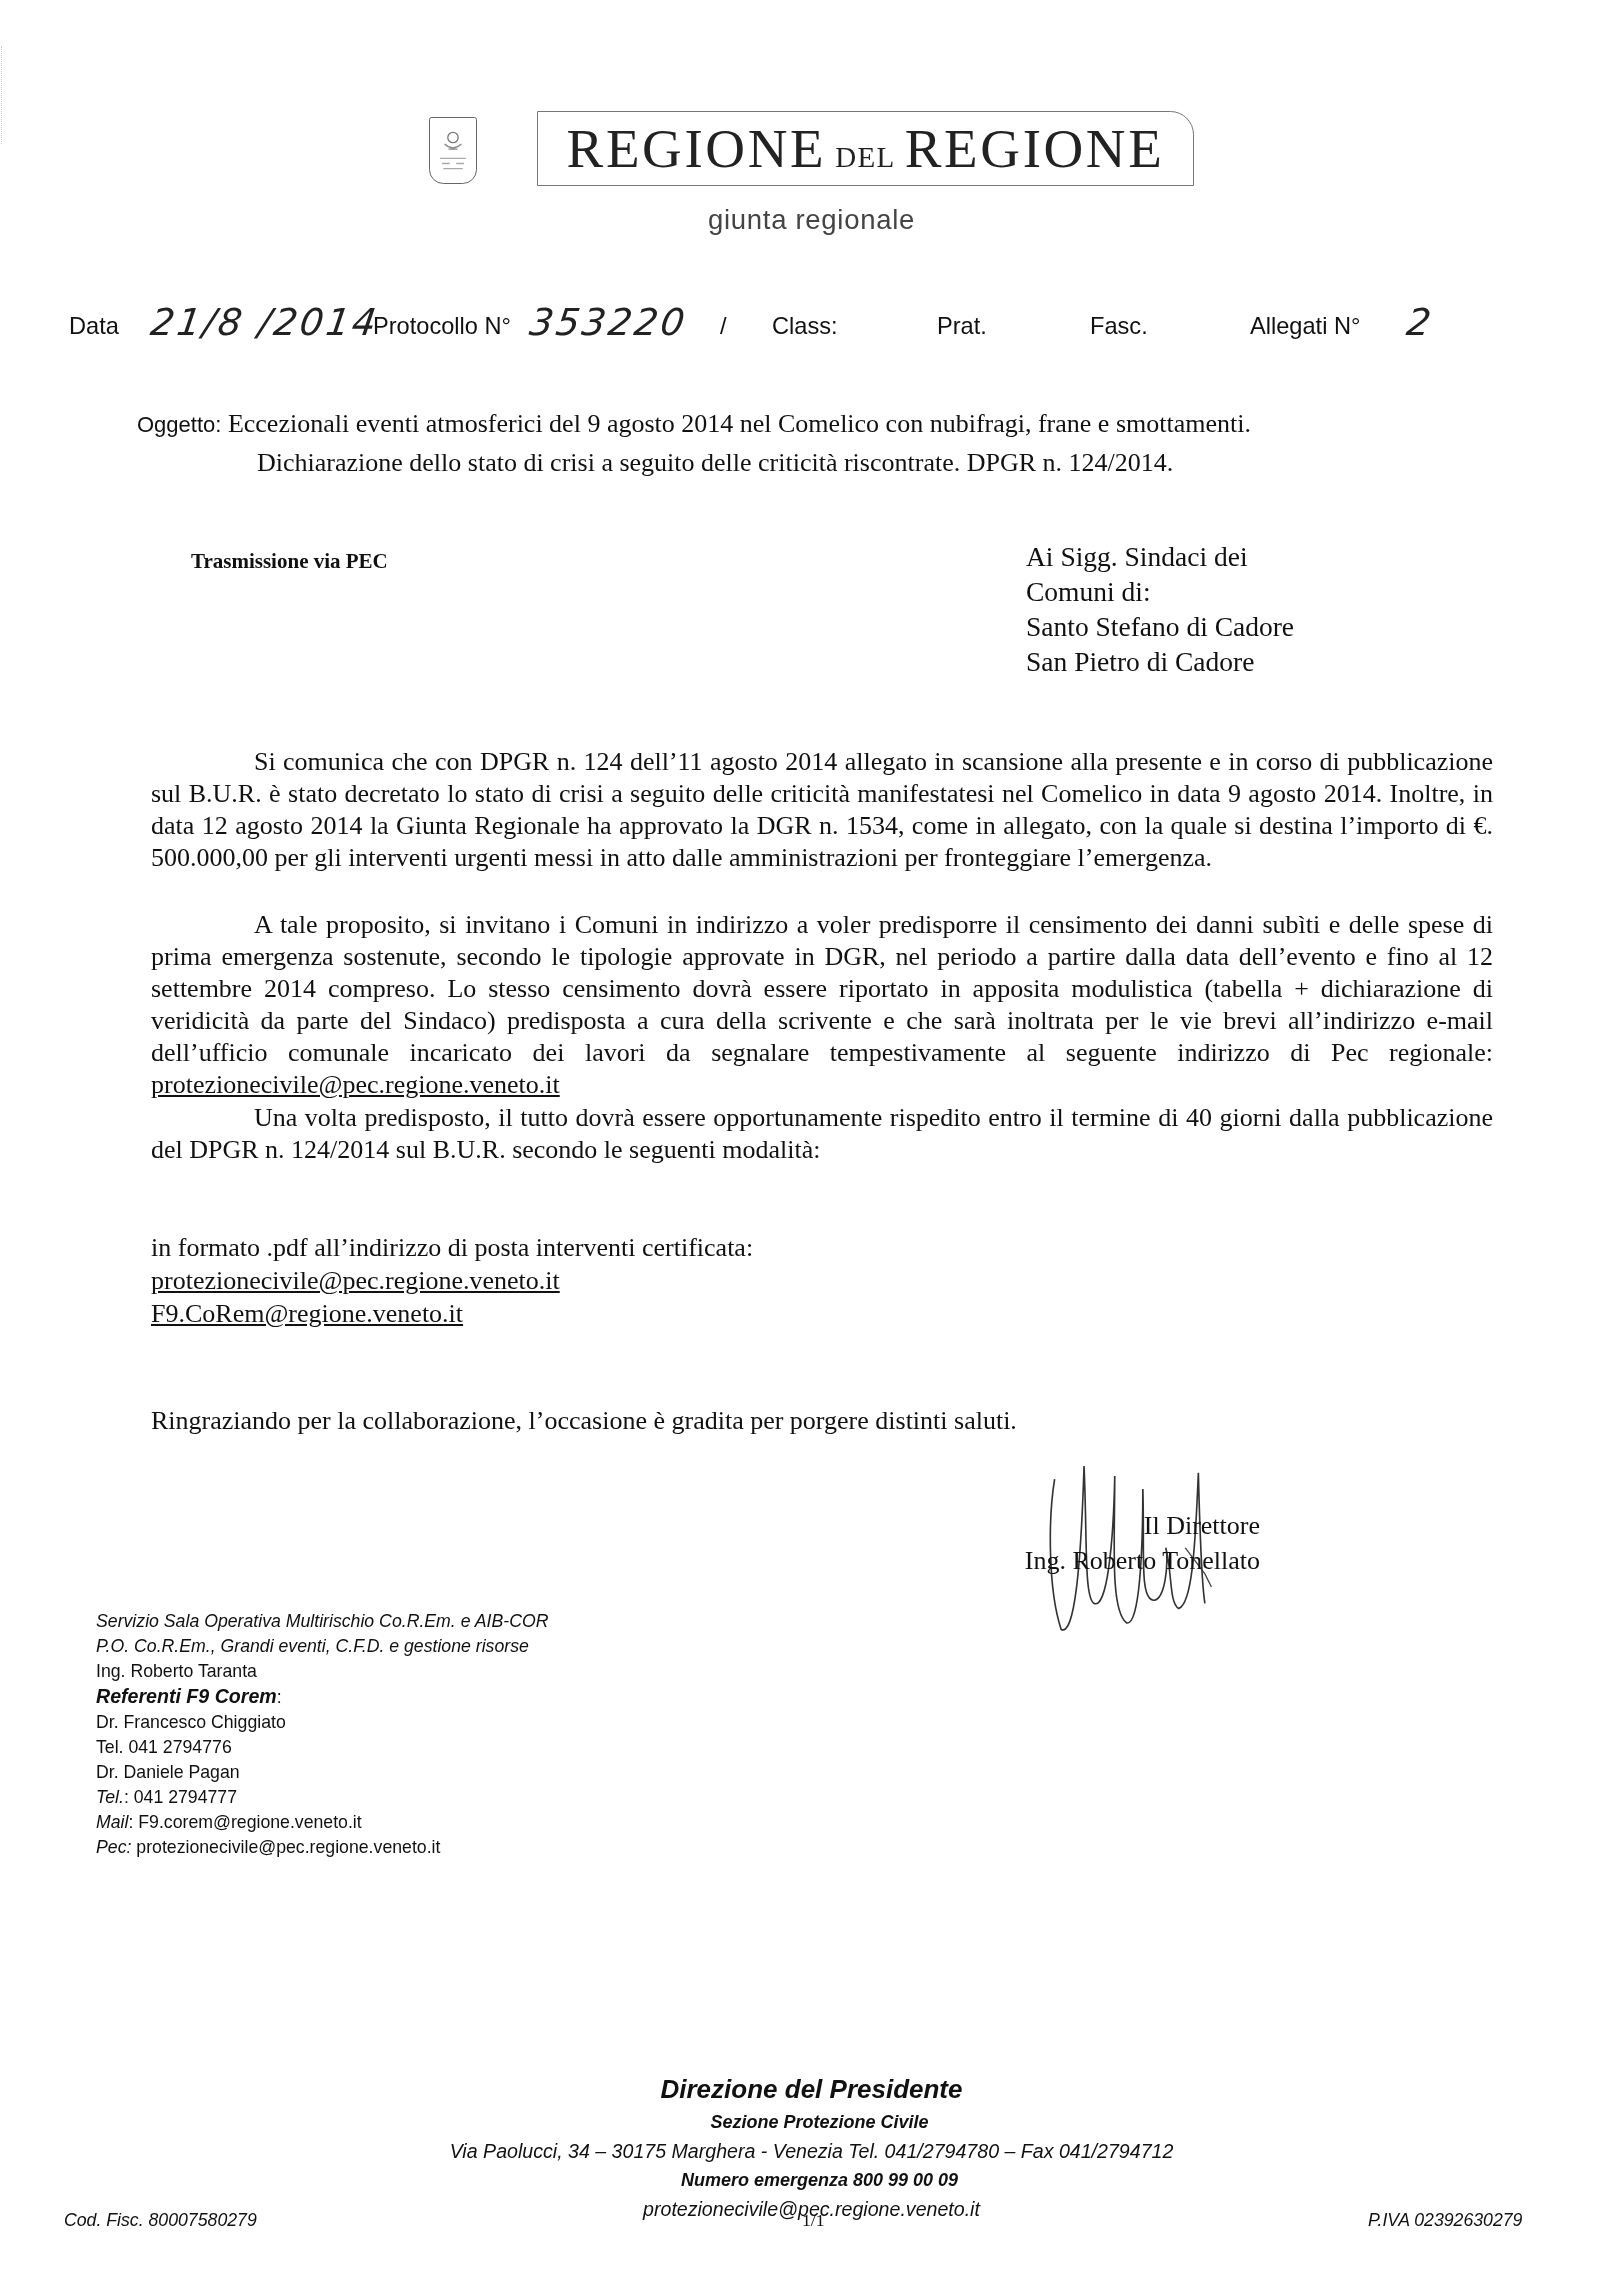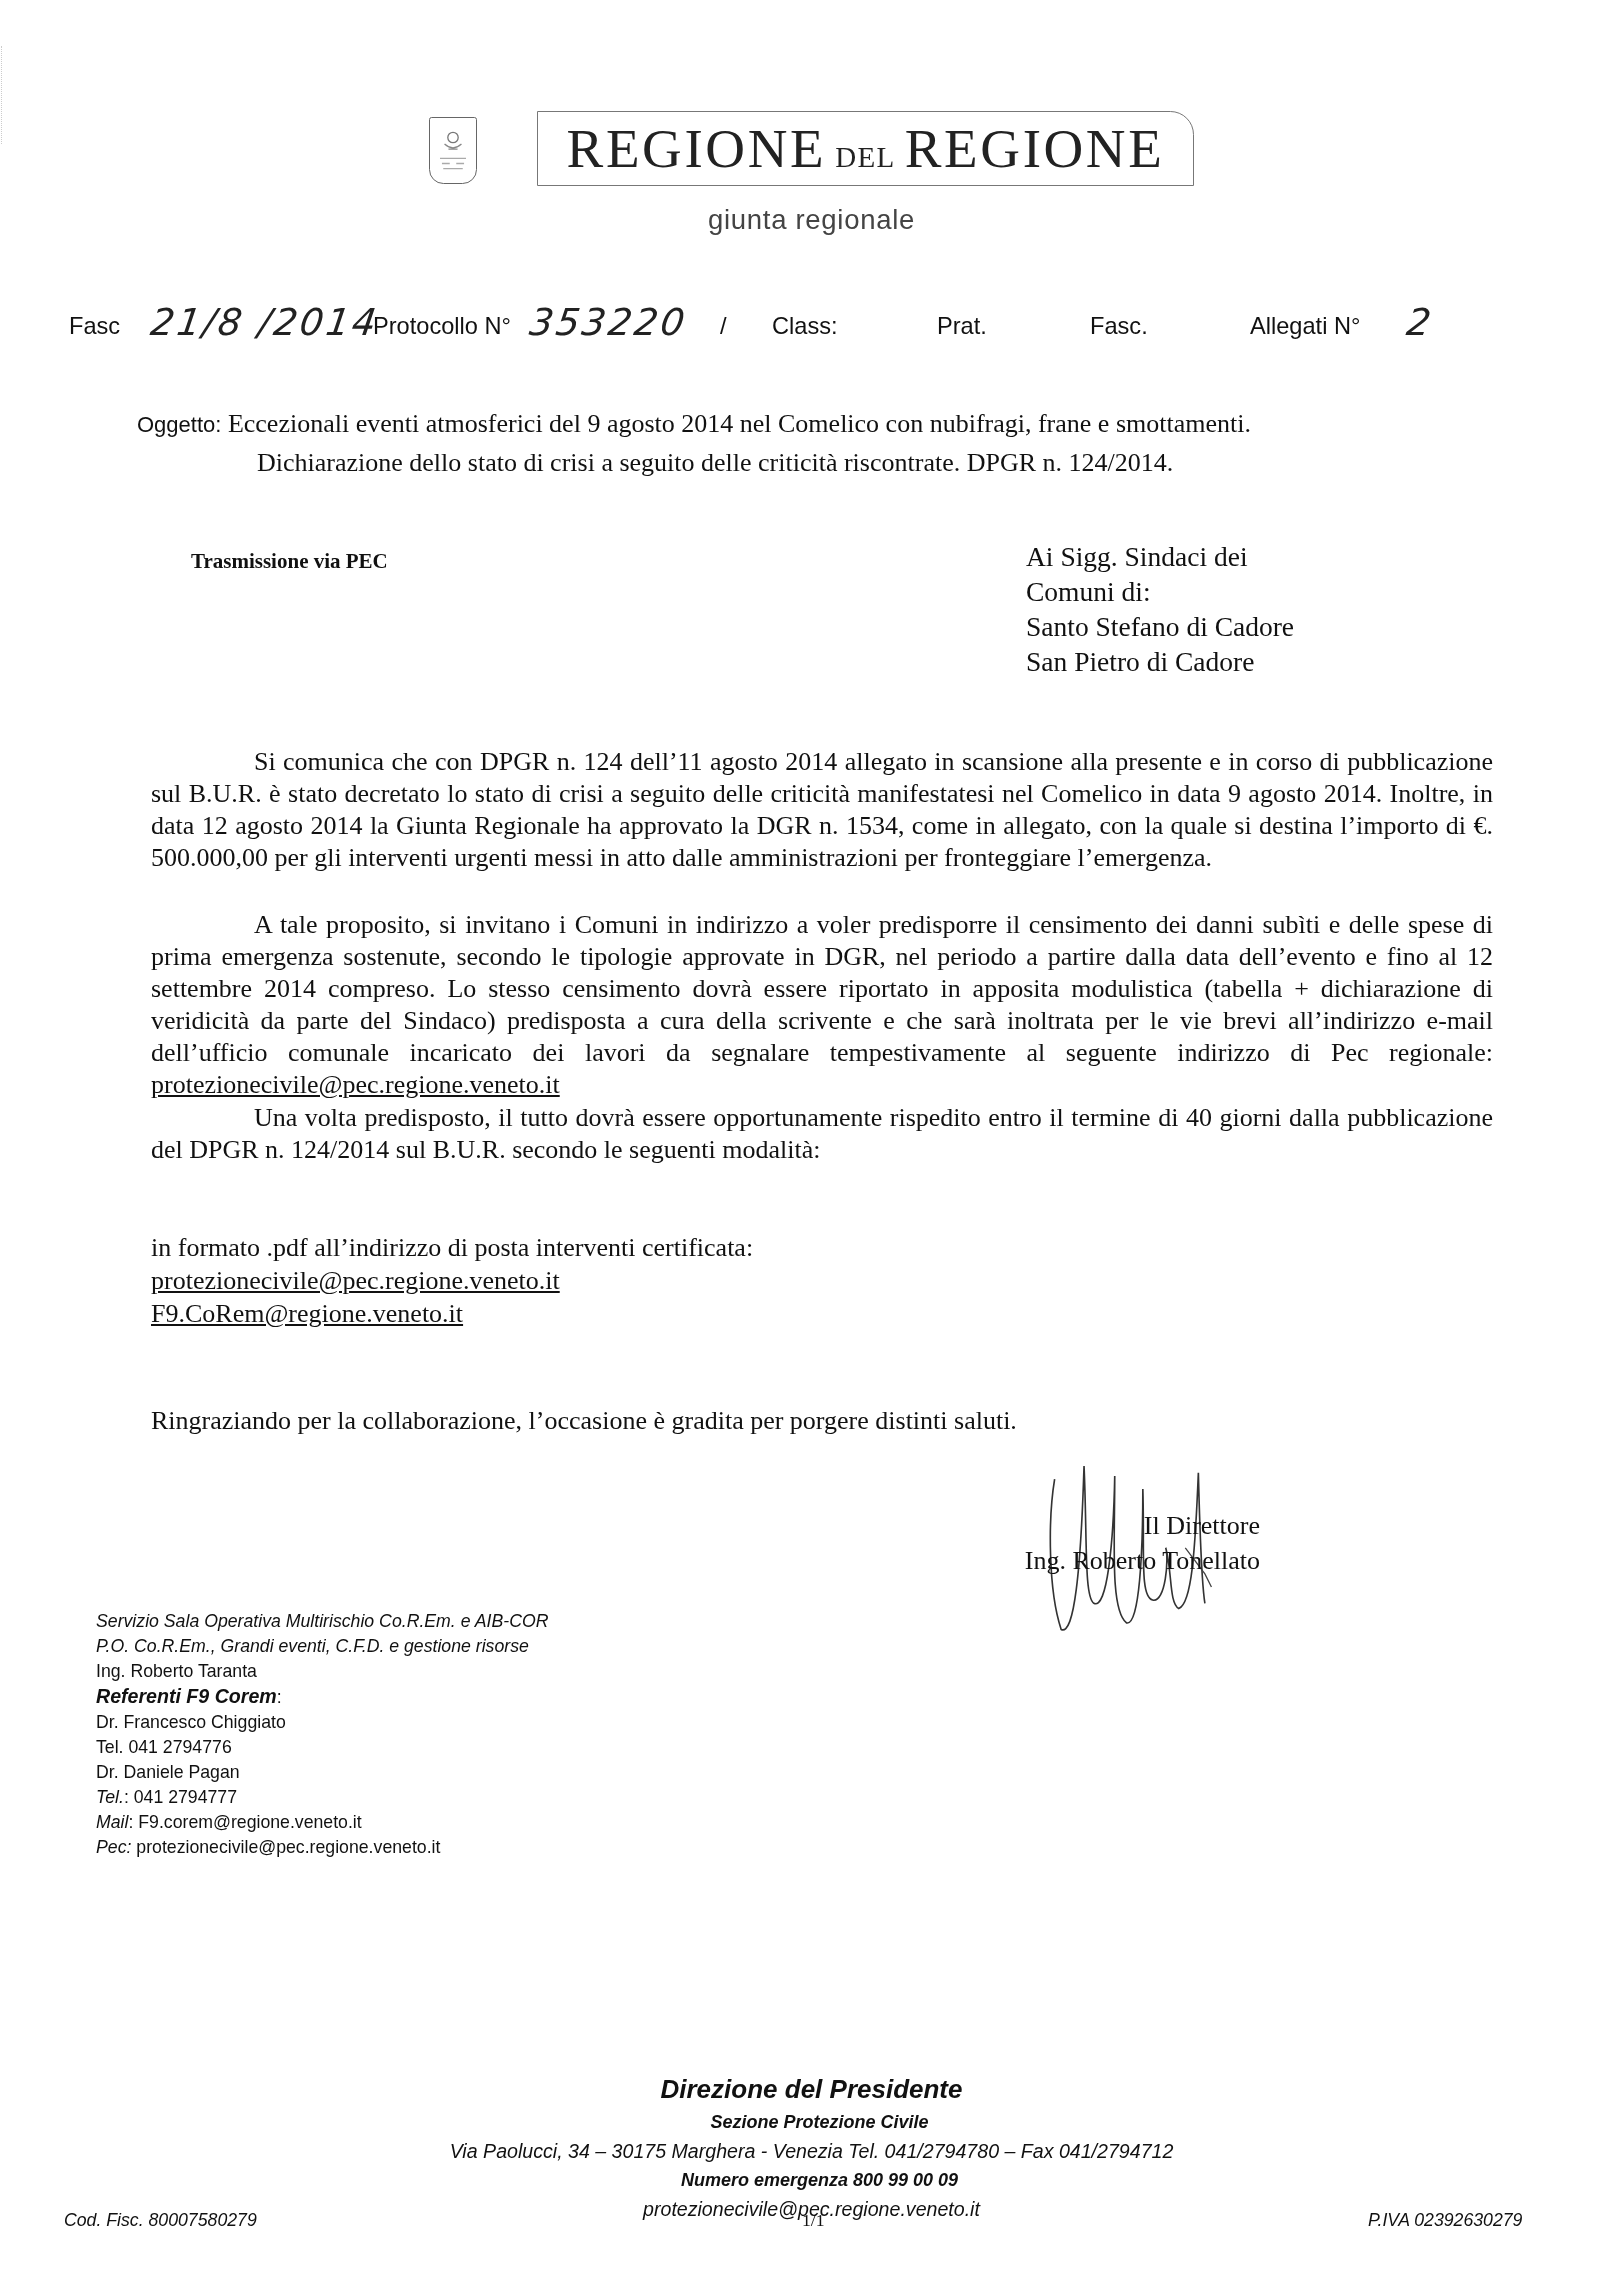--- a/index.html
+++ b/index.html
@@ -67,21 +67,21 @@
     <circle cx="35" cy="30" r="8" fill="none" stroke="#777" stroke-width="2"></circle>
     <path d="M22 40 Q35 52 48 40 M28 48 L42 48" stroke="#888" stroke-width="2" fill="none"></path>
     <path d="M15 62 L55 62 M18 70 L30 70 M40 70 L52 70 M20 78 L50 78" stroke="#aaa" stroke-width="2"></path>
   </svg>
 </div>
 <div id="title-box" class="abs">
   <span id="title-text"><span>REGIONE</span><span id="title-small">DEL</span><span>REGIONE</span></span>
 </div>
 <div id="subtitle" class="abs">giunta regionale</div>
 
-<div class="abs row-label" style="left:69px;">Fasc</div>
+<div class="abs row-label" style="left:69px;">Data</div>
 <div class="abs hw" style="left:151px;"><span class="hand">21/8 /2014</span></div>
 <div class="abs row-label" style="left:373px;">Protocollo N°</div>
 <div class="abs hw" style="left:530px;"><span class="hand">353220</span></div>
 <div class="abs row-label" style="left:720px;">/</div>
 <div class="abs row-label" style="left:772px;">Class:</div>
 <div class="abs row-label" style="left:937px;">Prat.</div>
 <div class="abs row-label" style="left:1090px;">Fasc.</div>
 <div class="abs row-label" style="left:1250px;">Allegati N°</div>
 <div class="abs hw" style="left:1407px;"><span class="hand">2</span></div>
 

